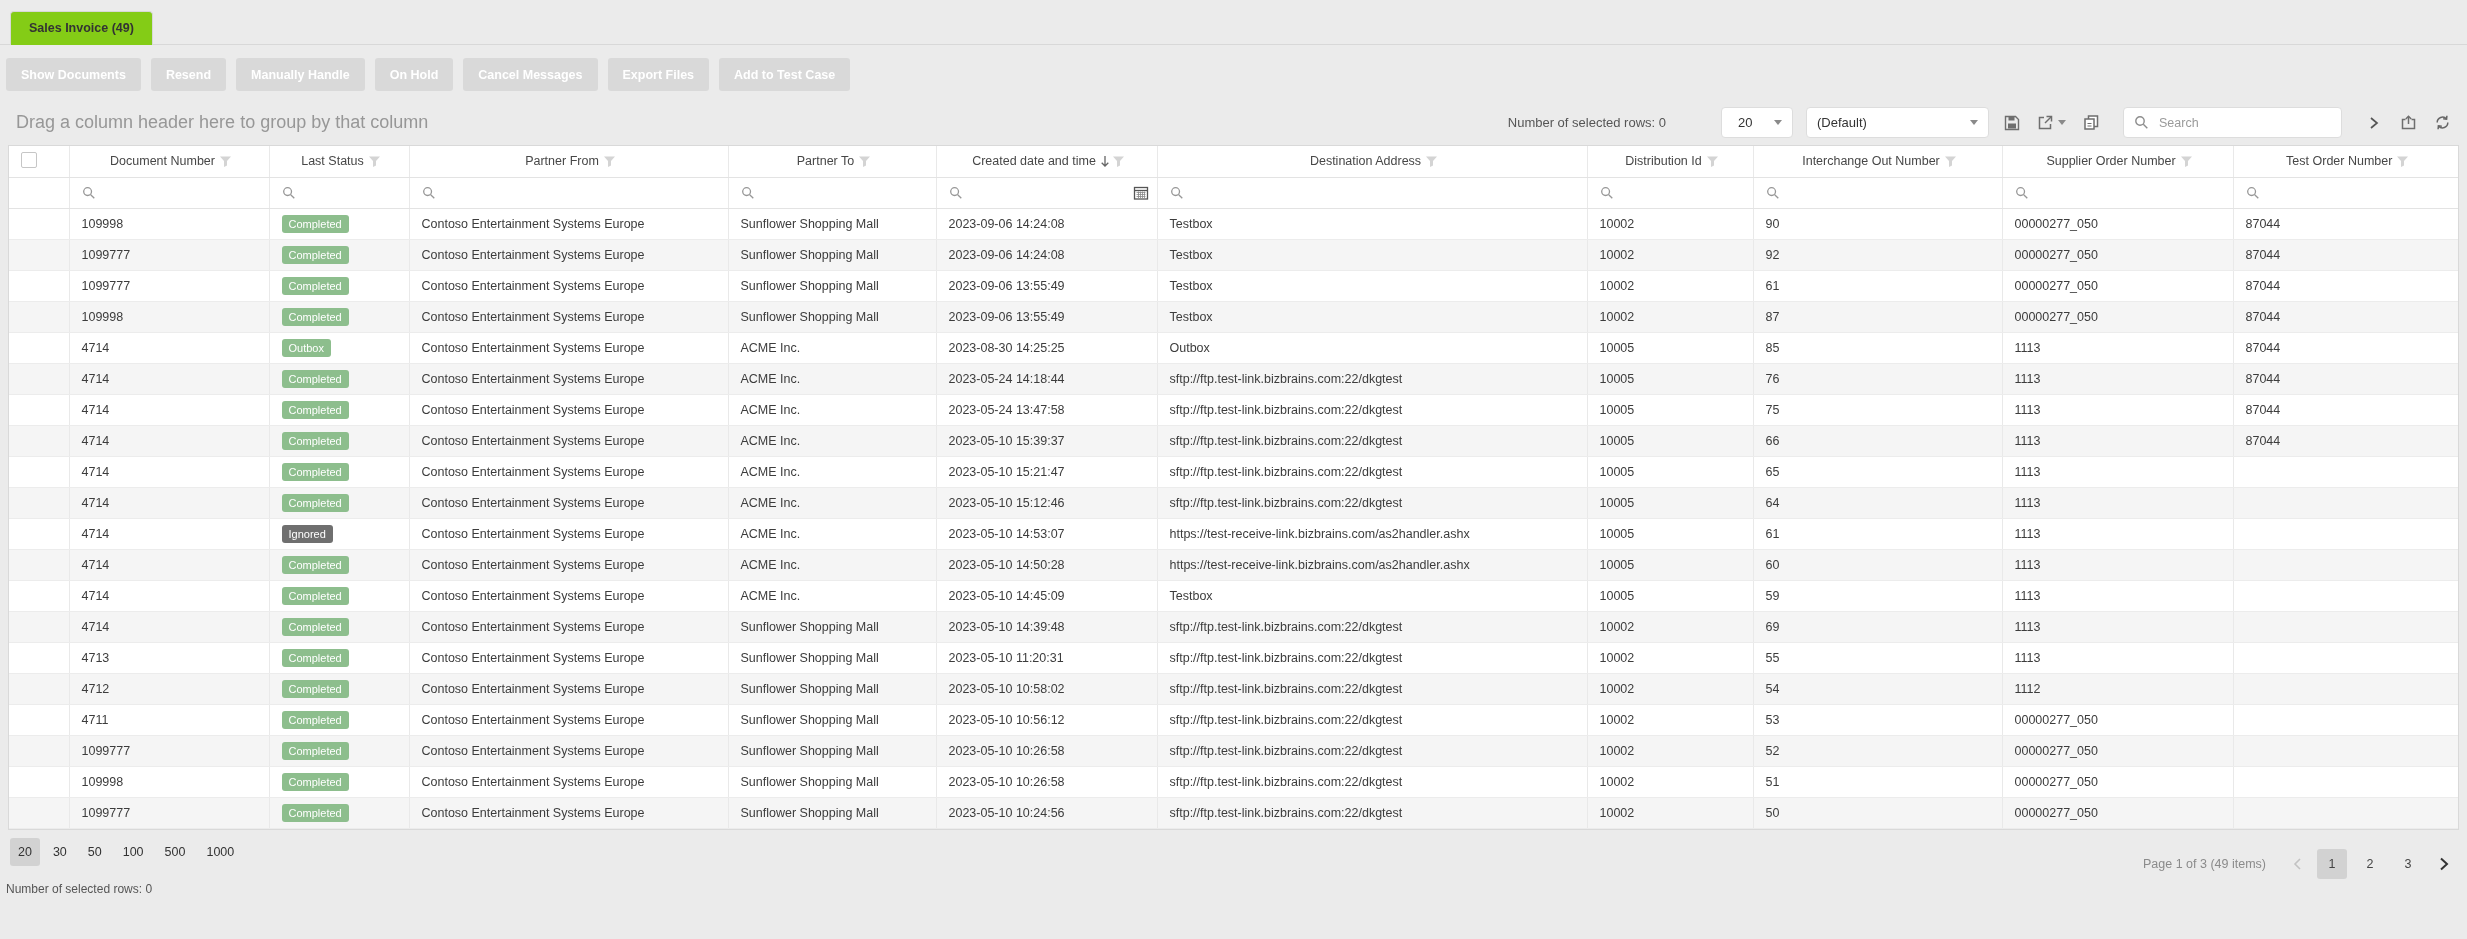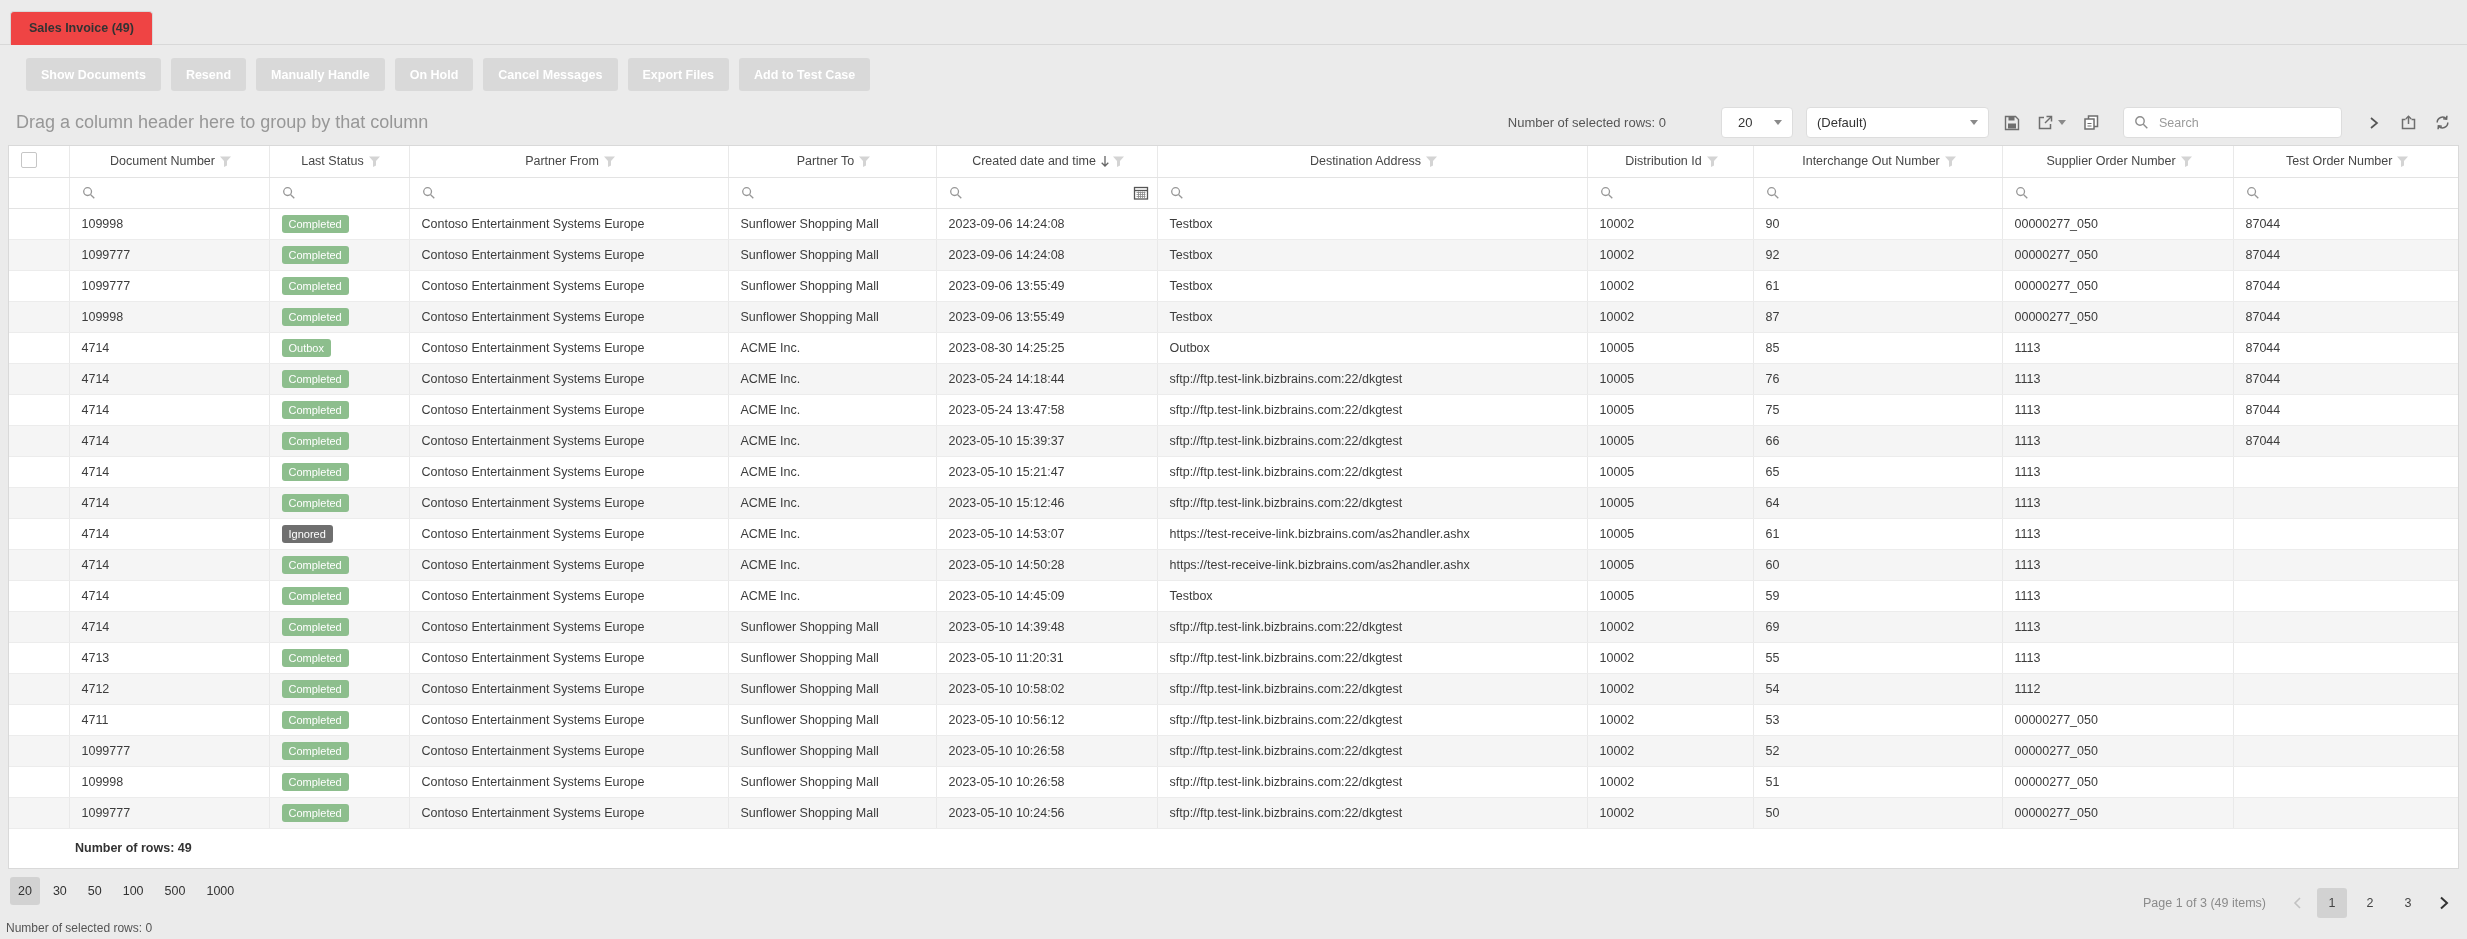--- a/index.html
+++ b/index.html
@@ -7,26 +7,26 @@
   body {
     width:2467px; height:939px;
     background:#ebebeb;
     font-family:"Liberation Sans", sans-serif;
     font-size:13px; color:#333;
     overflow:hidden;
   }
   
   .tabstrip { height:45px; padding:12px 0 0 10px; border-bottom:1px solid #d8d8d8; display:flex; align-items:flex-end; }
   .tab {
-    background:#ef4444; border:1px solid #d8d8d8; border-bottom:none;
+    background:#84cc16; border:1px solid #d8d8d8; border-bottom:none;
     border-radius:4px 4px 0 0; padding:9px 18px 10px;
     font-size:12.5px; font-weight:700; color:#333; margin-bottom:-1px; cursor:pointer;
   }
   
-  .toolbar { padding:13px 16px 9px 26px; display:flex; gap:10px; }
+  .toolbar { padding:13px 16px 9px 6px; display:flex; gap:10px; }
   .tb-btn {
     background:#d9d9d9; color:#fff; border:none; border-radius:3px;
     height:33px; padding:0 15px; font-size:12.5px; font-weight:700;
     font-family:inherit; cursor:default;
   }
   
   .control-row { height:45px; display:flex; align-items:center; justify-content:space-between; padding:0 14px 0 16px; }
   .group-panel { color:#979797; font-size:18px; }
   .controls-right { display:flex; align-items:center; gap:13px; }
   .sel-count { color:#555; margin-right:42px; }
@@ -704,23 +704,20 @@
             <td>Sunflower Shopping Mall</td>
             <td>2023-05-10 10:24:56</td>
             <td>sftp://ftp.test-link.bizbrains.com:22/dkgtest</td>
             <td>10002</td>
             <td>50</td>
             <td>00000277_050</td>
             <td></td>
           </tr>
         </tbody>
     </table>
-    <div class="grid-footer">
-      <span>Number of rows:</span>&nbsp;<span>49</span>
-    </div>
   </div>
 
   <div class="pager-band">
     <div class="page-sizes" id="page-sizes">
         <span class="size-btn active">20</span>
         <span class="size-btn">30</span>
         <span class="size-btn">50</span>
         <span class="size-btn">100</span>
         <span class="size-btn">500</span>
         <span class="size-btn">1000</span>

